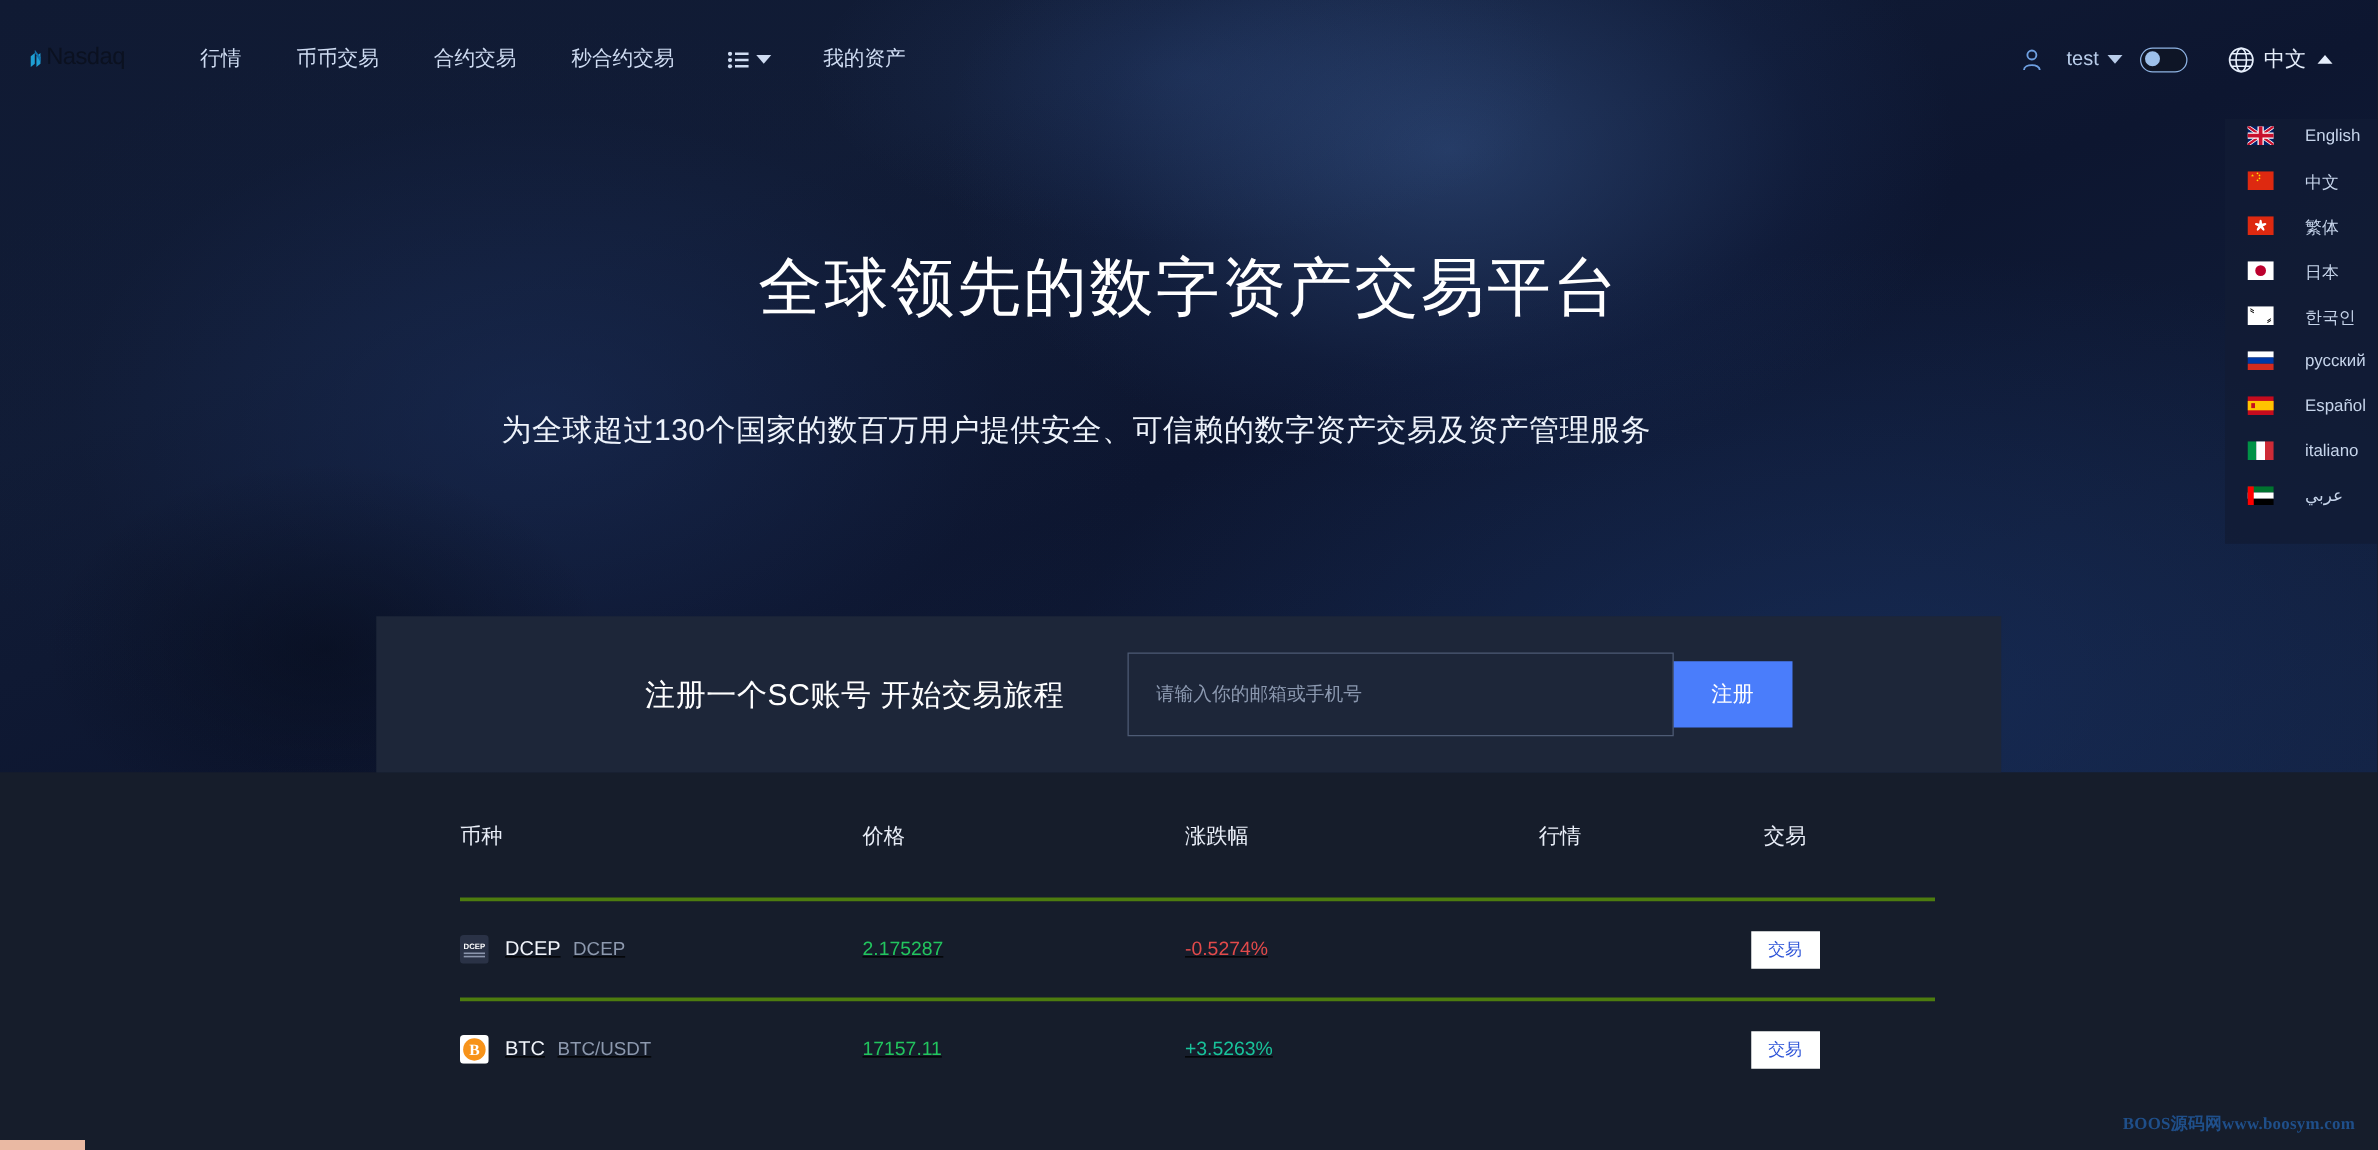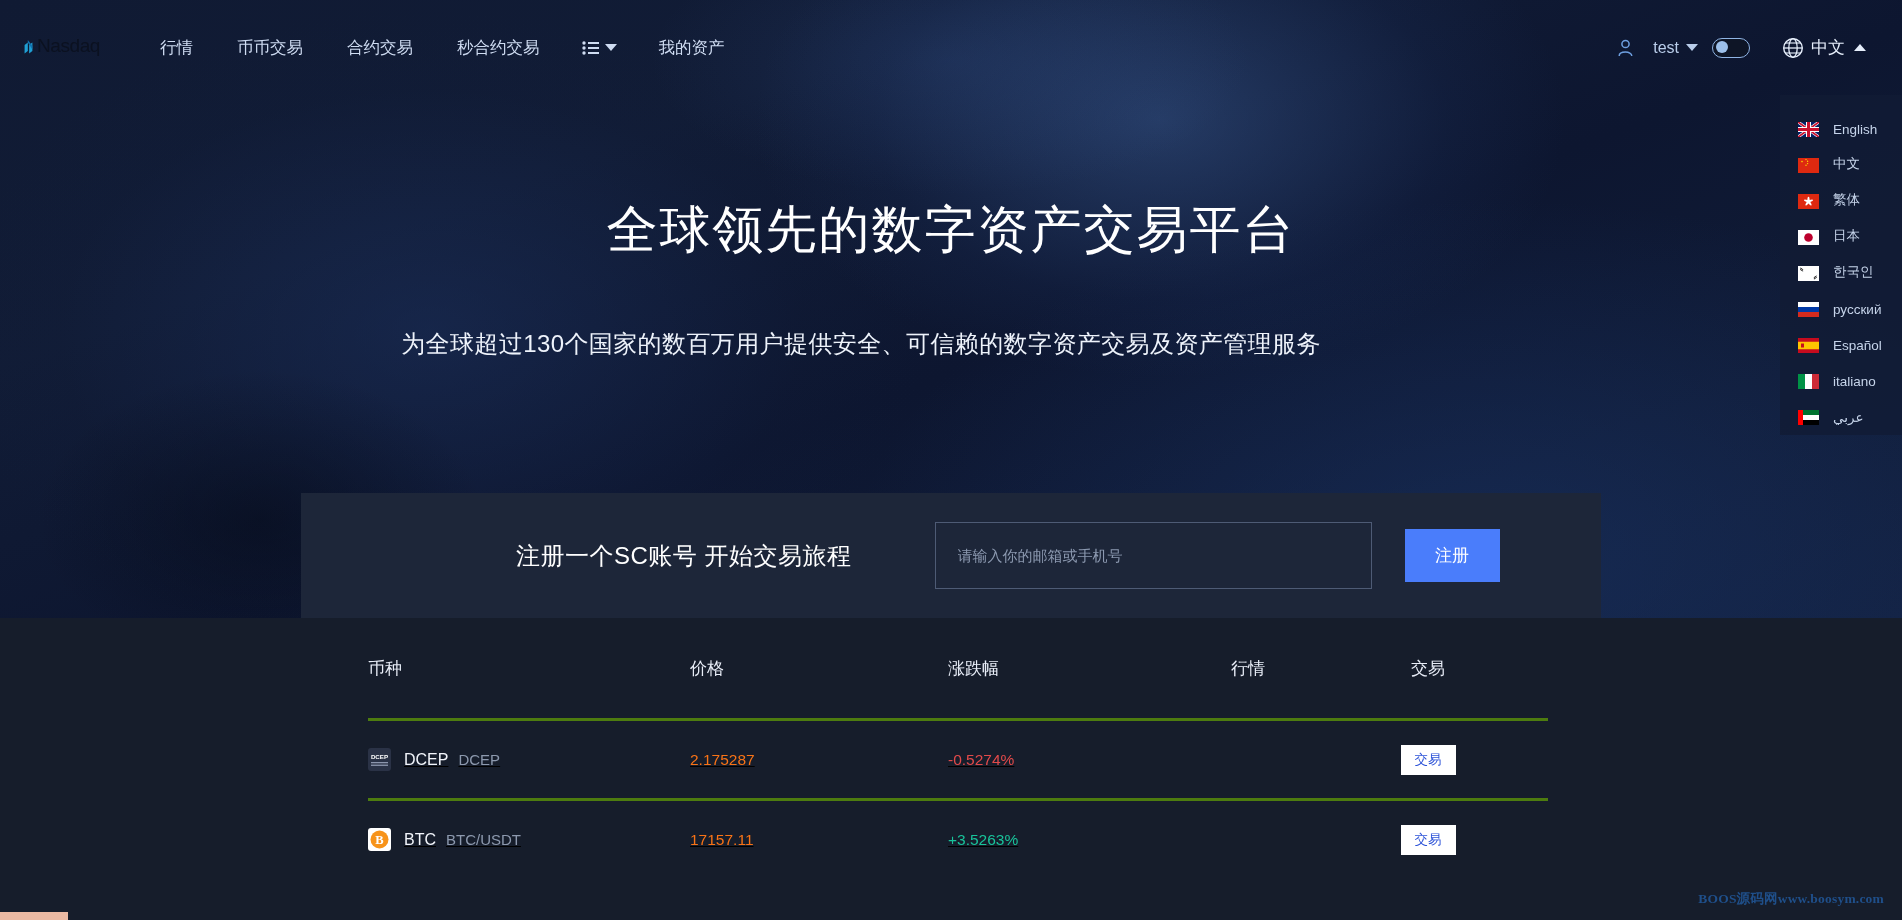--- a/index.html
+++ b/index.html
@@ -80,39 +80,39 @@
     border-bottom: 7px solid #e6eefb; margin-left: 2px;
   }
 
   
   .lang-menu {
     position: absolute; right: 0px; top: 95px; width: 122px;
     background: rgba(18,28,52,0.80); z-index: 60;
     padding: 6px 0 10px 0;
   }
   .lang-row {
-    display: flex; align-items: flex-end; gap: 14px; height: 36px; padding-left: 18px; cursor: pointer;
+    display: flex; align-items: flex-start; gap: 25px; height: 36px; padding-left: 18px; cursor: pointer;
   }
   .lang-row .flag { width: 21px; height: 15px; flex: 0 0 21px; display:block; }
   .lang-row .name { color: #c6d4ea; font-size: 13.5px; white-space: nowrap; }
 
   
   .hero-title {
     position: absolute; top: 196px; left: 0; width: 1902px; text-align: center;
     color: #ffffff; font-size: 51px; font-weight: 400; letter-spacing: 2px;
   }
   .hero-sub {
     position: absolute; top: 328px; left: 0; width: 1722px; text-align: center;
     color: #eef3fb; font-size: 24px; font-weight: 400; letter-spacing: 0.4px;
   }
 
   
   .reg-panel {
     position: absolute; left: 301px; top: 493px; width: 1300px; height: 125px;
-    background: #1d2639; display: flex; align-items: center; z-index: 20; gap: 33px;
+    background: #1d2639; display: flex; align-items: center; z-index: 20;
   }
   .reg-title {
     color: #ffffff; font-size: 24px; margin-left: 215px; white-space: nowrap; letter-spacing: 0.5px;
   }
   .reg-input {
     margin-left: 50px; width: 437px; height: 67px; background: transparent;
     border: 1px solid #4e5b75; color: #e8eefa; font-size: 15px; padding: 12px 22px;
     font-family: "Liberation Sans", sans-serif; outline: none;
   }
   .reg-input::placeholder { color: #8c99b0; }
@@ -137,21 +137,21 @@
   .c-mkt  { width: 170px; text-align: center; }
   .c-act  { width: 190px; text-align: center; }
 
   .th { color: #e9eef8; font-size: 17px; }
   .th.c-price { padding-left: 32px; }
   .th.c-chg { padding-left: 40px; }
 
   .coin-icon { width: 23px; height: 23px; flex: 0 0 23px; margin-right: 13px; border-radius: 3px; }
   .coin-name { color: #f2f5fb; font-size: 16px; margin-right: 10px; }
   .coin-pair { color: #8d99ae; font-size: 15px; }
-  .td-price { color: #f97316; font-size: 15.5px; padding-left: 32px; }
+  .td-price { color: #22c55e; font-size: 15.5px; padding-left: 32px; }
   .td-chg { font-size: 15.5px; padding-left: 40px; }
   .chg-up { color: #18c39a; }
   .chg-down { color: #e24a4a; }
   .trade-btn {
     display: inline-block; width: 55px; height: 30px; line-height: 30px;
     background: #ffffff; color: #2d53d8; font-size: 13.5px; text-align: center;
     cursor: pointer; border: none; font-family: "Liberation Sans", sans-serif;
   }
 
   

